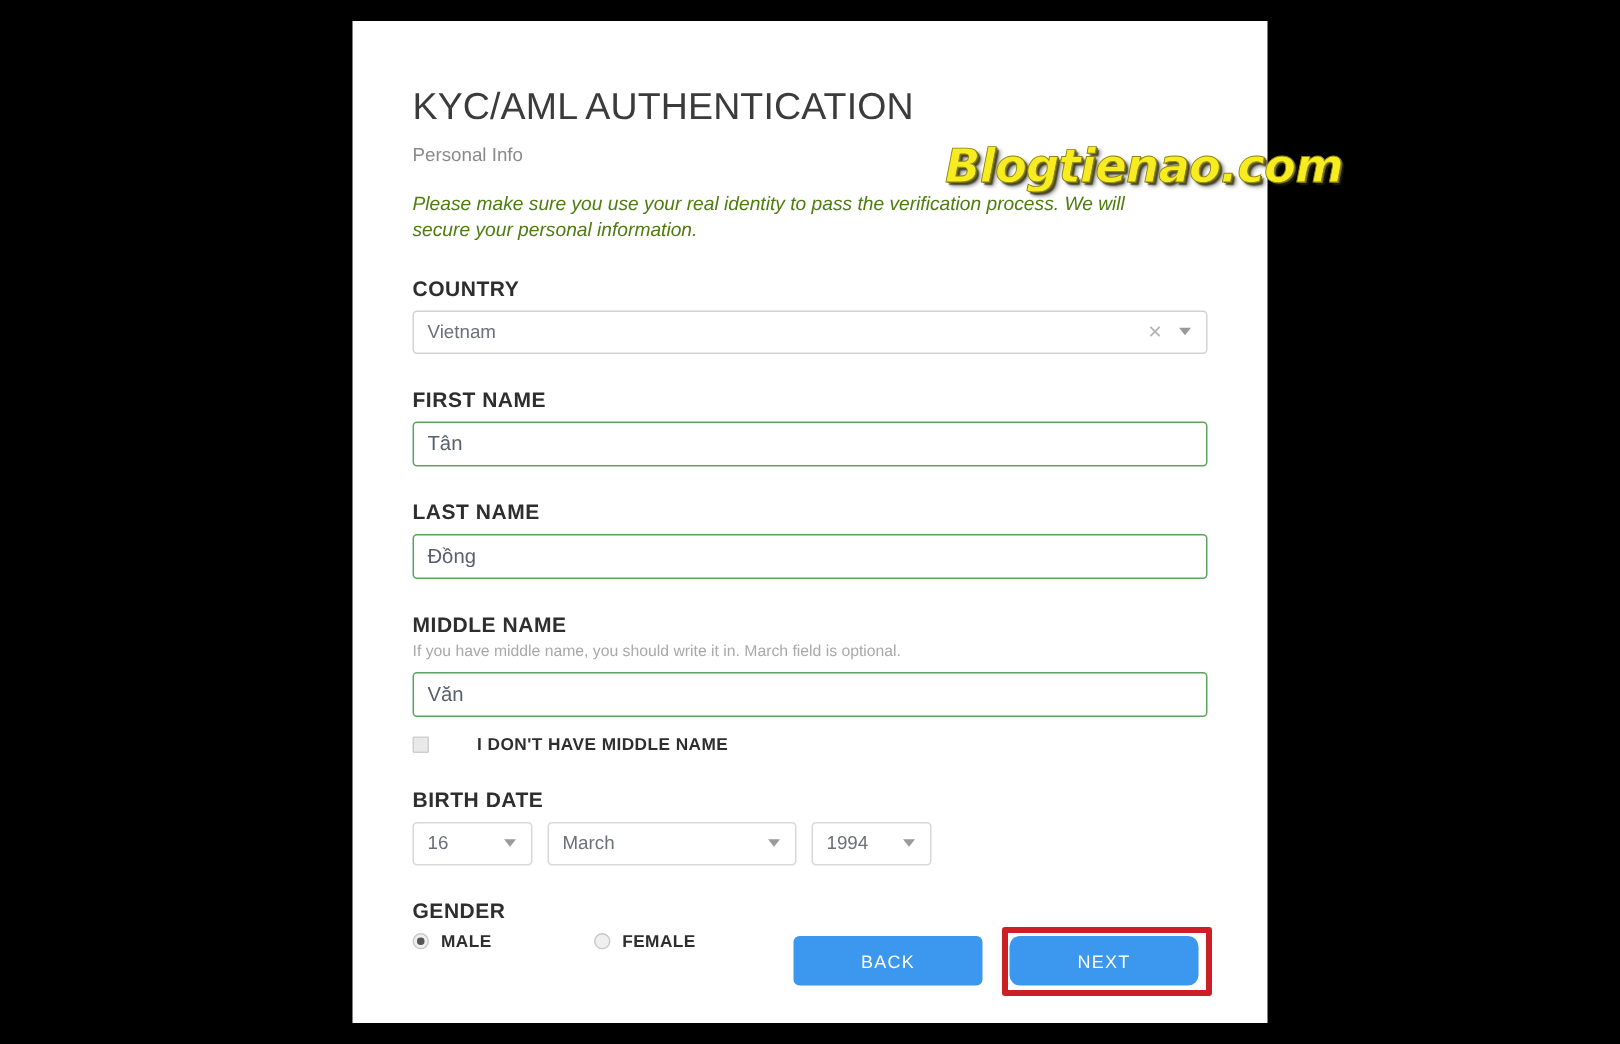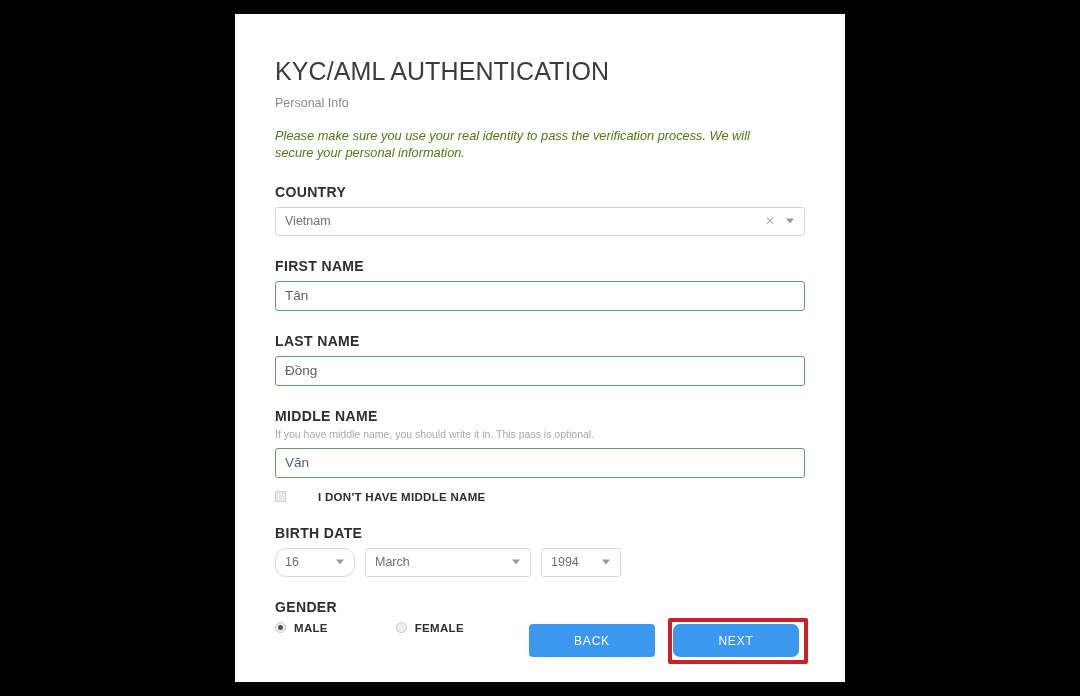--- a/index.html
+++ b/index.html
@@ -178,21 +178,21 @@
     box-sizing: border-box;
     height: 29px;
     border: 1px solid #d8d8d8;
     border-radius: 3px;
     background: #ffffff;
     position: relative;
     display: flex;
     align-items: center;
   }
   .date-select .select-value { font-size: 12.5px; }
-  .dsel-day   { width: 80px; border-radius: 11px; }
+  .dsel-day   { width: 80px; }
   .dsel-month { width: 166px; }
   .dsel-year  { width: 80px; }
 
   
   .gender-row {
     display: flex;
     align-items: center;
     margin-top: 4px;
   }
   .radio-item { display: flex; align-items: center; }
@@ -259,20 +259,21 @@
     border-radius: 2px;
     box-sizing: border-box;
     pointer-events: none;
   }
 </style>
 </head>
 <body>
 
 <div id="card">
 
+  <div id="watermark">Blogtienao.com</div>
 
   <div class="inner">
 
     <h1 class="page-title">KYC/AML AUTHENTICATION</h1>
     <div class="subtitle">Personal Info</div>
     <div class="desc">Please make sure you use your real identity to pass the verification process. We will secure your personal information.</div>
 
     
     <div class="field-label">COUNTRY</div>
     <div class="select-box">
@@ -284,21 +285,21 @@
     
     <div class="field-label">FIRST NAME</div>
     <input class="text-input" type="text" value="Tân" style="">
 
     
     <div class="field-label">LAST NAME</div>
     <input class="text-input" type="text" value="Đồng" style="">
 
     
     <div class="field-label">MIDDLE NAME</div>
-    <div class="hint">If you have middle name, you should write it in. This pass is optional.</div>
+    <div class="hint">If you have middle name, you should write it in. March field is optional.</div>
     <input class="text-input" type="text" value="Văn" style="">
 
     
     <div class="checkbox-row">
       <span class="checkbox"></span>
       <span class="checkbox-label">I DON'T HAVE MIDDLE NAME</span>
     </div>
 
     
     <div class="field-label">BIRTH DATE</div>

